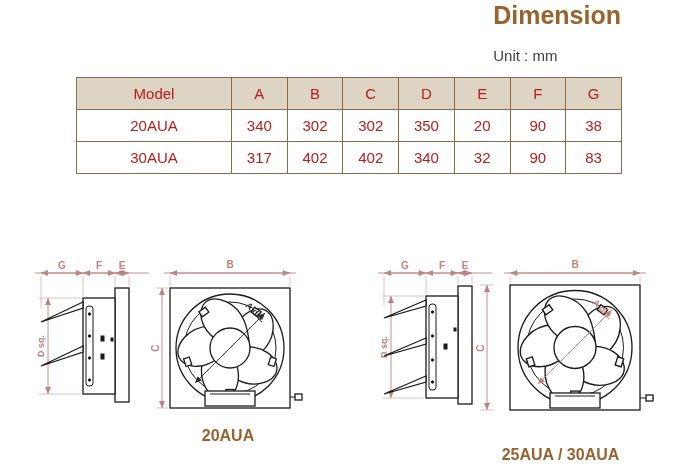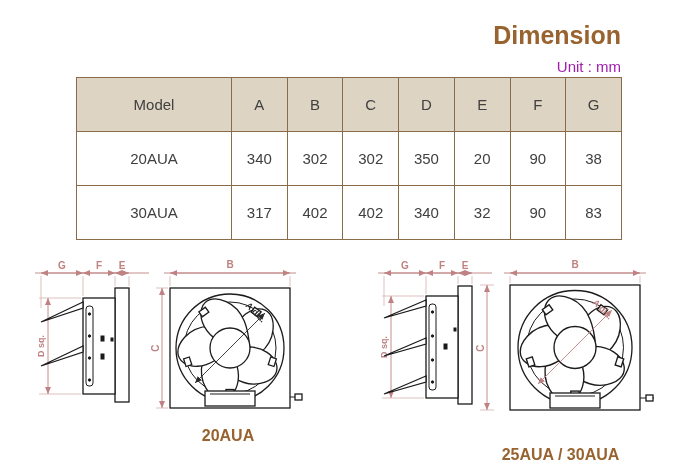--- a/index.html
+++ b/index.html
@@ -1,26 +1,26 @@
 <!DOCTYPE html>
 <html><head>
 <meta charset="utf-8">
 <style>
   html,body{margin:0;padding:0;background:#fff;}
   body{font-family:"Liberation Sans", sans-serif;}
   .page{position:relative;width:692px;height:467px;background:#ffffff;overflow:hidden;}
 
-  .titleblock{position:absolute;top:22px;right:71px;text-align:right;}
+  .titleblock{position:absolute;top:2px;right:71px;}
   .title{font-size:25px;font-weight:bold;color:#98632f;line-height:1.1;}
-  .unit{margin-top:8px;font-size:15px;color:#a21caf;}
+  .unit{margin-top:17px;font-size:15px;color:#404040;}
 
   table.dims{position:absolute;left:76px;top:77px;width:546px;border-collapse:collapse;table-layout:fixed;}
   table.dims th, table.dims td{
     border:1px solid #8a6b4a;height:29px;text-align:center;vertical-align:middle;
-    font-size:15px;color:#404040;font-weight:normal;padding:12px;
+    font-size:15px;color:#b91c1c;font-weight:normal;padding:1px;
   }
   table.dims thead th{background:#ddd4c3;}
   table.dims col.c-model{width:155px;}
 
   .cap{position:absolute;font-size:16px;font-weight:bold;color:#98632f;text-align:center;}
   .cap1{left:158px;top:427px;width:140px;}
   .cap2{left:468px;top:446px;width:185px;}
 
   svg{position:absolute;overflow:visible;}
   .ink{stroke:#1b1b1b;stroke-width:1.3;fill:#ffffff;}

